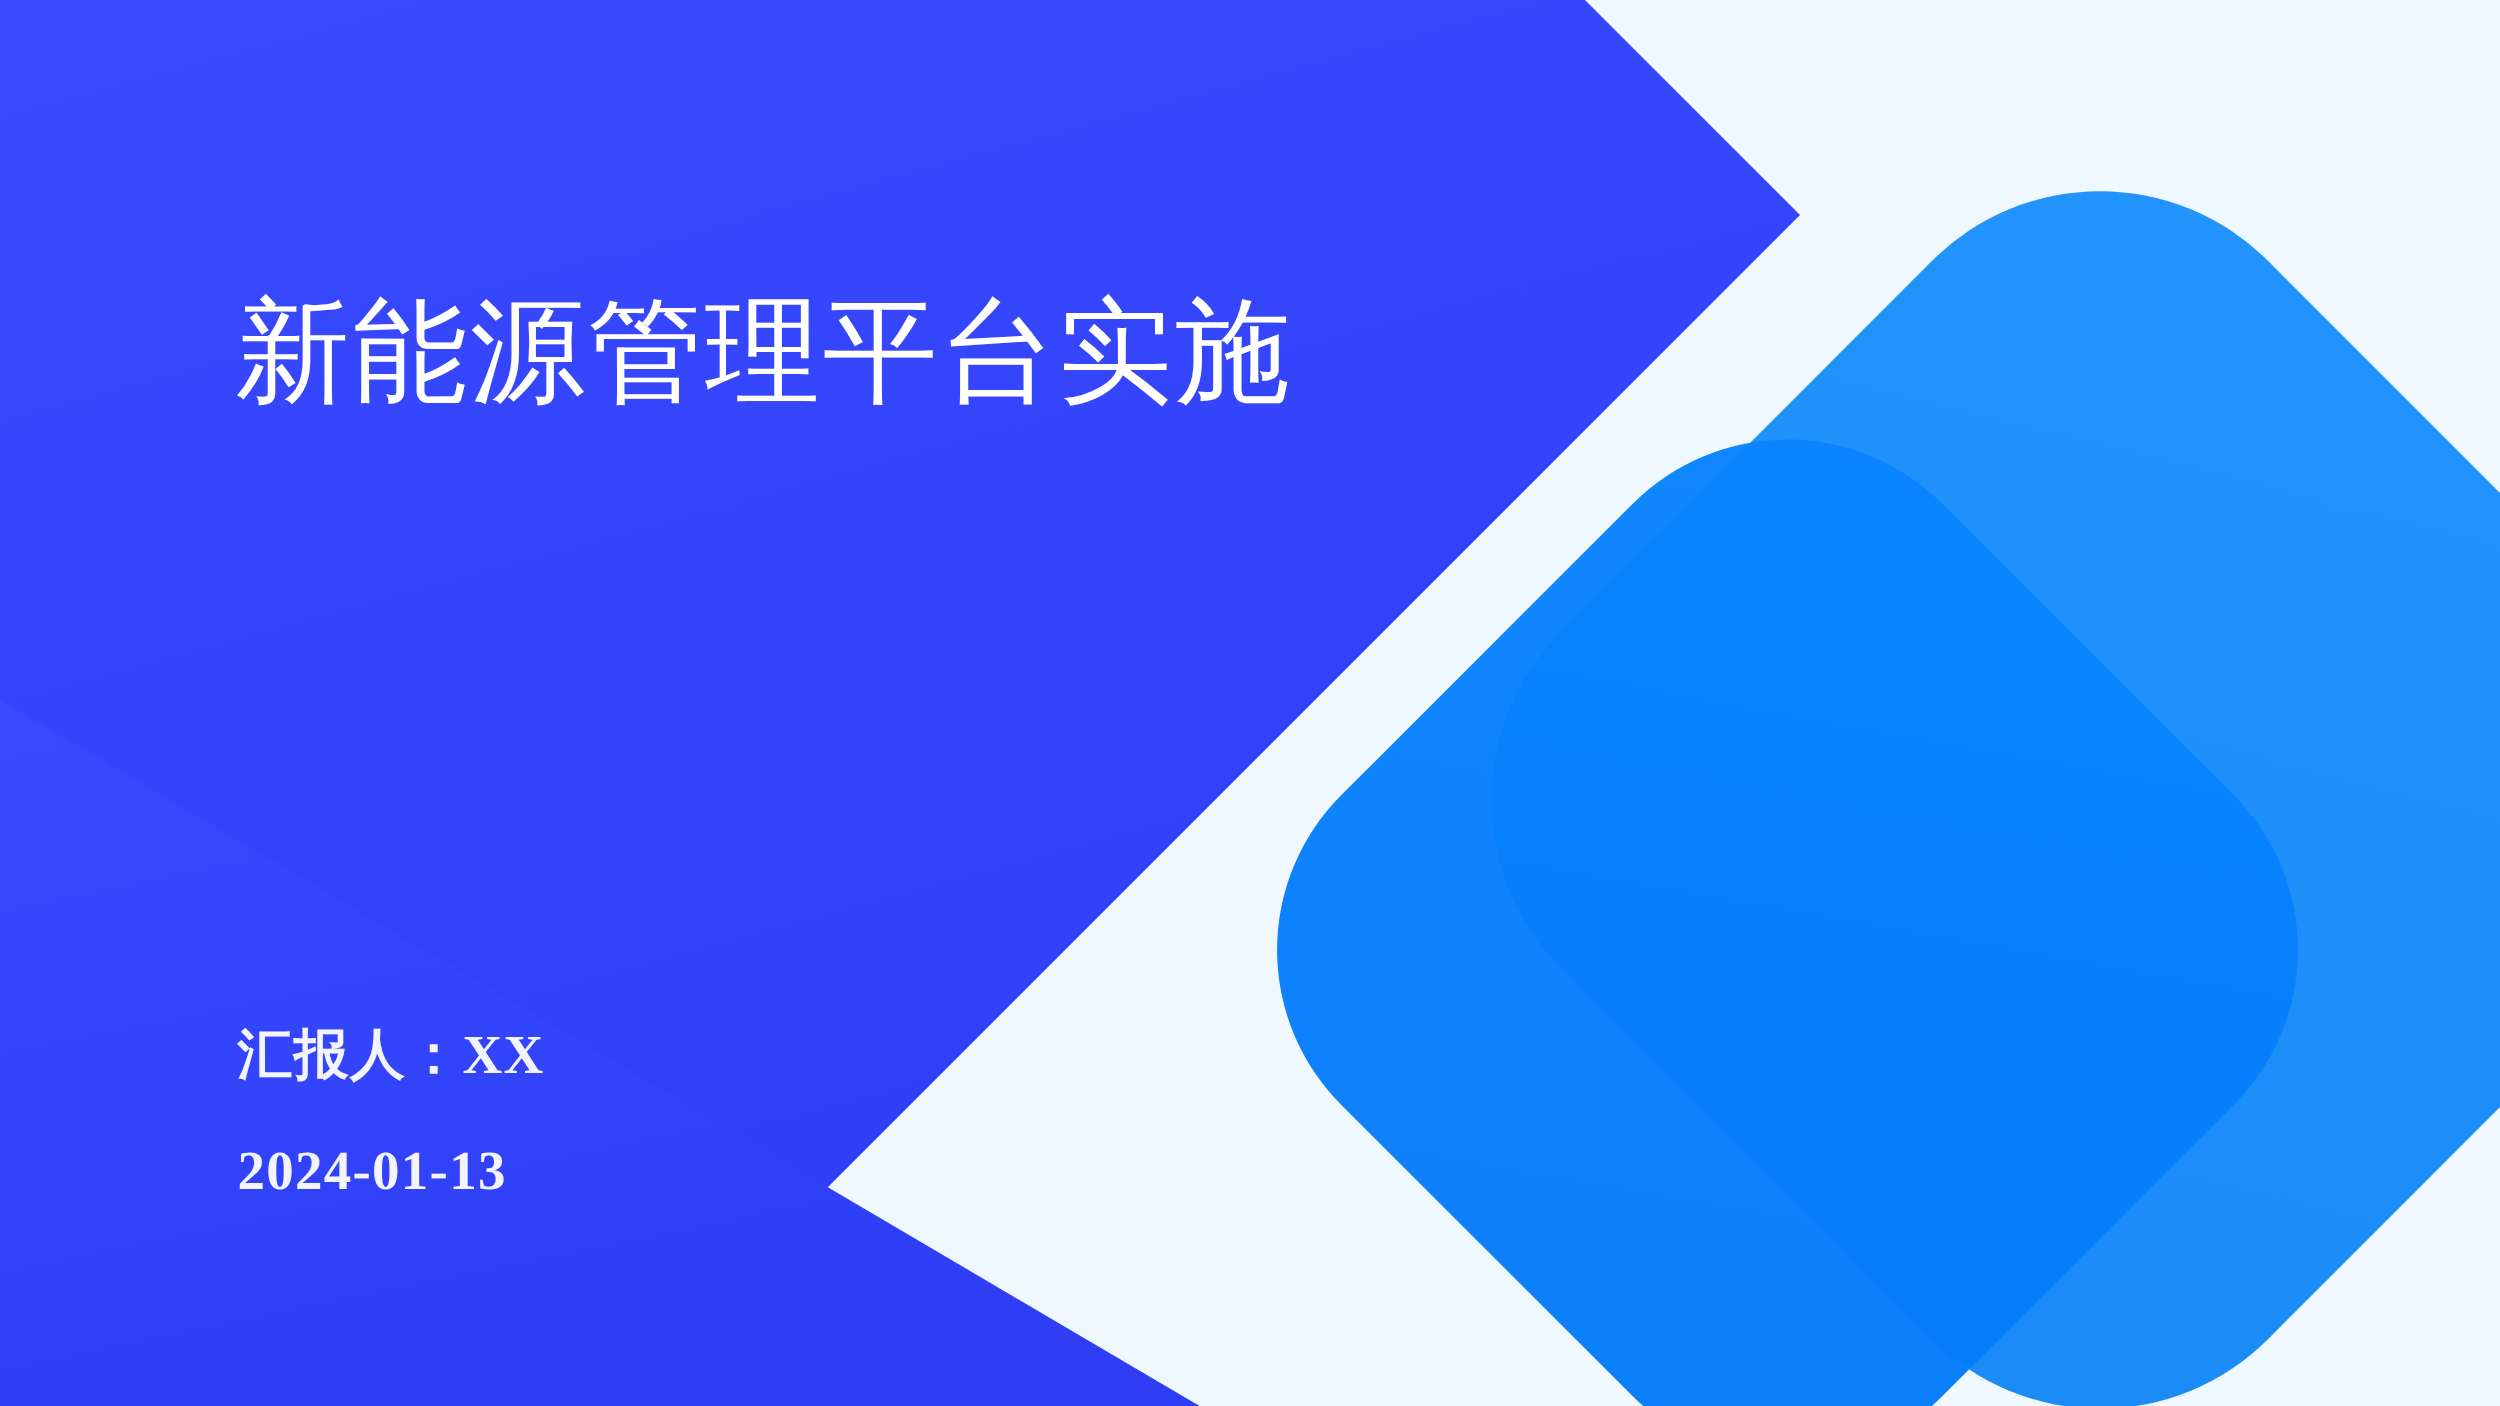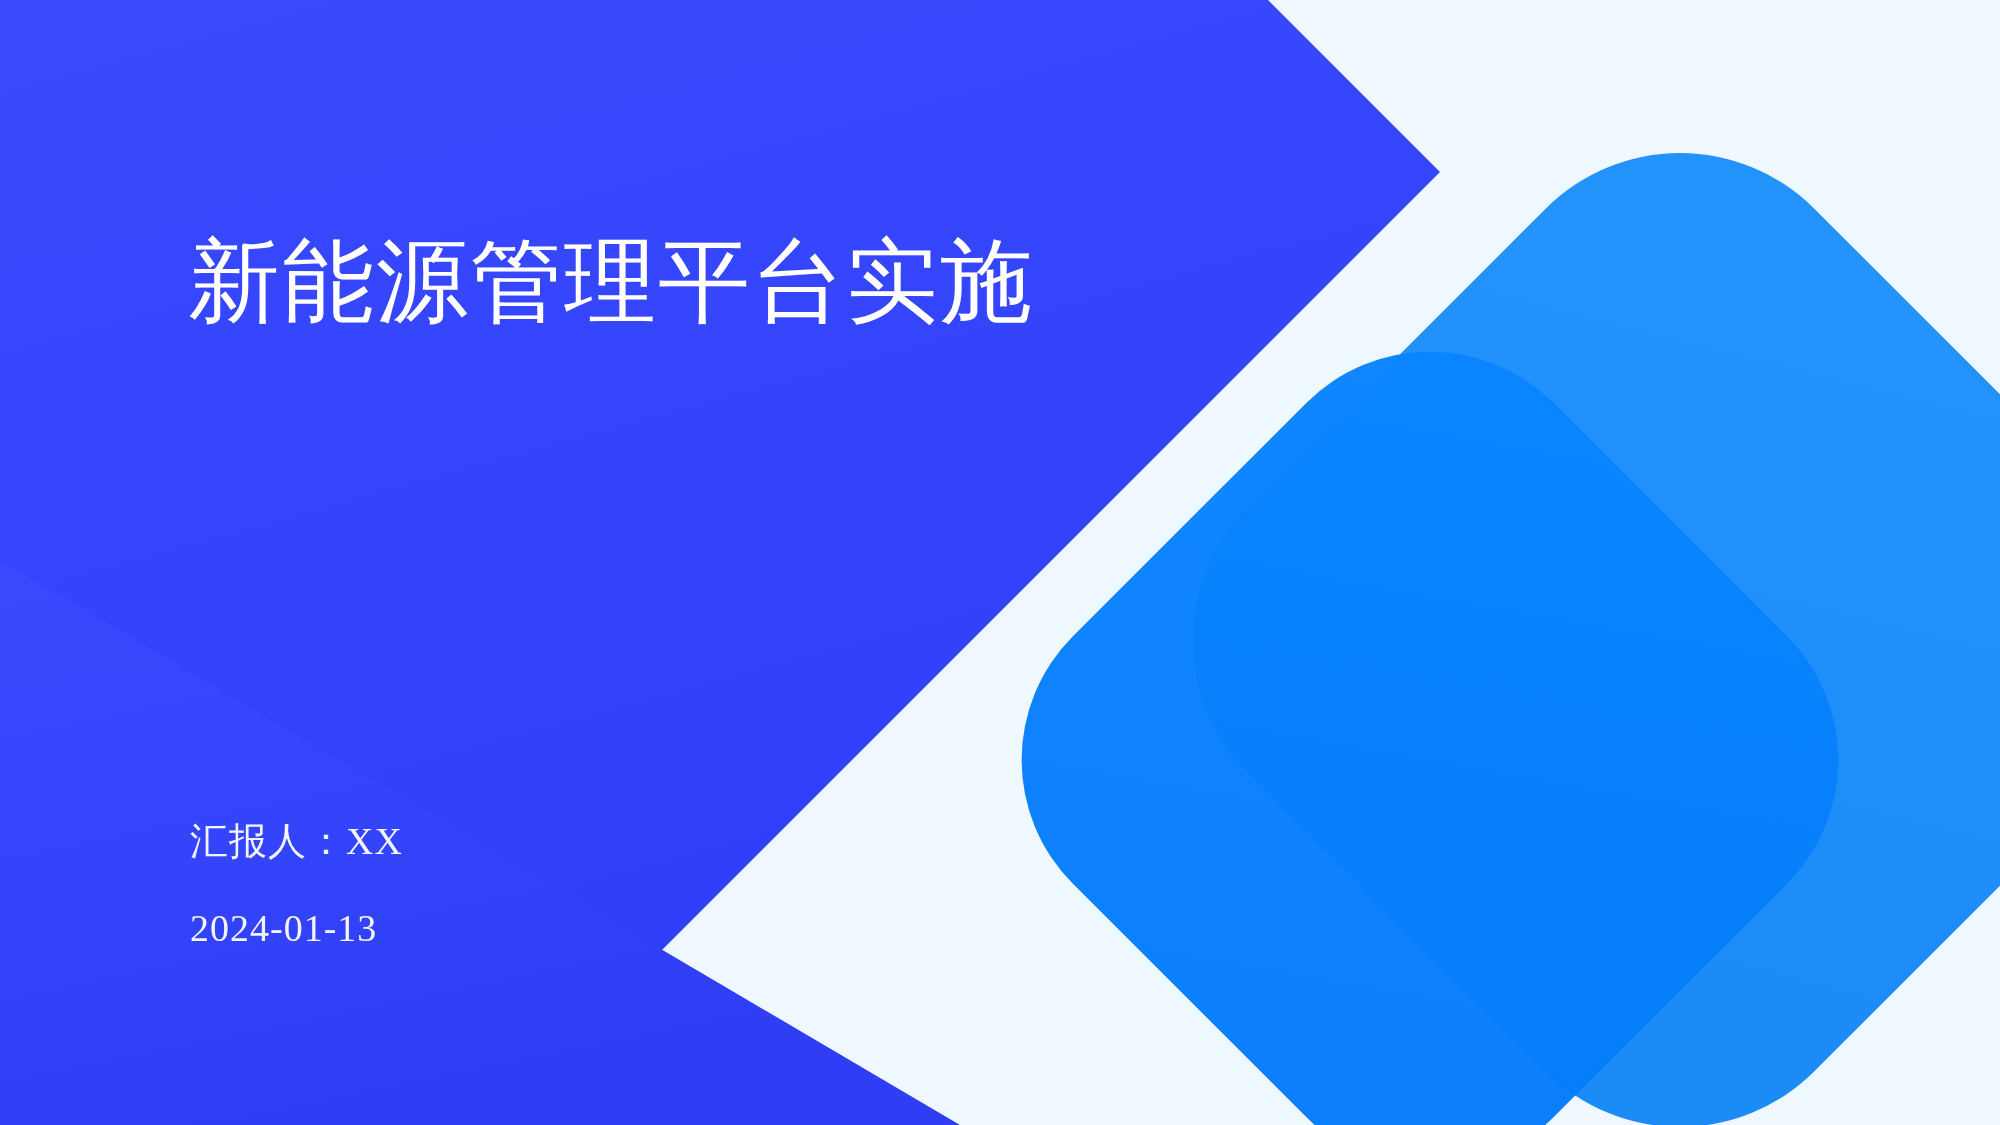--- a/index.html
+++ b/index.html
@@ -46,24 +46,25 @@
   }
   .meta-block {
     position: absolute;
     left: 190px;
     top: 822px;
     width: 700px;
   }
   .meta-line {
     color: #f2f4ff;
     font-family: "Liberation Serif", "DejaVu Serif", serif;
-    font-size: 38px;
+    font-size: 44px;
     line-height: 1.0;
     letter-spacing: 1px;
     white-space: nowrap;
+    font-weight: bold;
   }
   #presenter-line {
     margin-bottom: 49px;
   }
 </style>
 </head>
 <body>
 
 <div id="slide">
 

